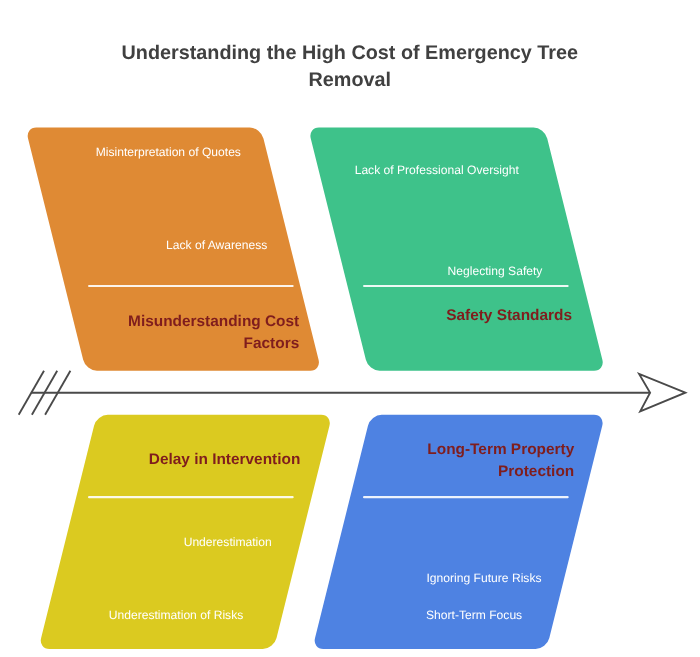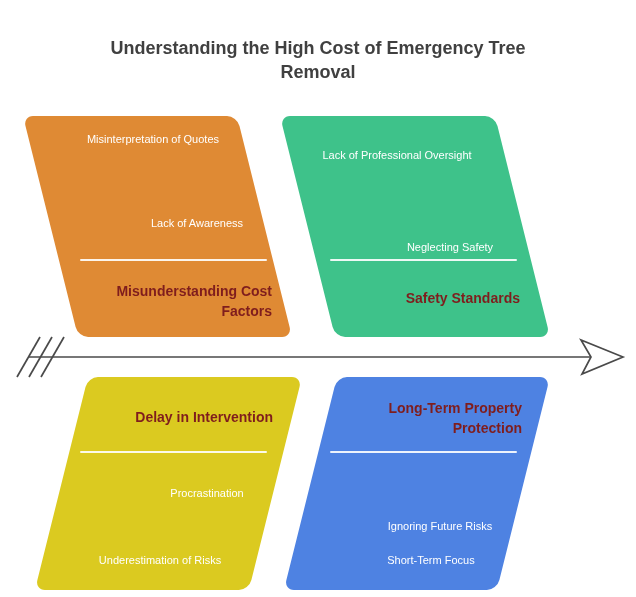--- a/index.html
+++ b/index.html
@@ -48,21 +48,21 @@
   }
   
   .pos-o-c1{left:63px;top:132px;}
   .pos-o-c2{left:107px;top:216px;}
   .pos-o-div{left:80px;top:259px;}
   .pos-o-lab{left:92px;top:281px;}
   
   .pos-g-c1{left:307px;top:148px;}
   .pos-g-c2{left:360px;top:216px;margin-top:24px;}
   .pos-g-div{left:330px;top:259px;}
-  .pos-g-lab{left:340px;top:288px;}
+  .pos-g-lab{left:340px;top:276px;}
   
   .pos-y-lab{left:93px;top:407px;}
   .pos-y-div{left:80px;top:451px;}
   .pos-y-c1{left:117px;top:486px;}
   .pos-y-c2{left:70px;top:553px;}
   
   .pos-b-lab{left:342px;top:398px;}
   .pos-b-div{left:330px;top:451px;}
   .pos-b-c1{left:350px;top:485px;margin-top:34px;}
   .pos-b-c2{left:341px;top:553px;}
@@ -96,21 +96,21 @@
   <div class="divider pos-o-div"></div>
   <div class="branch-label pos-o-lab">Misunderstanding Cost Factors</div>
 
   <div class="cause pos-g-c1">Lack of Professional Oversight</div>
   <div class="cause pos-g-c2">Neglecting Safety</div>
   <div class="divider pos-g-div"></div>
   <div class="branch-label pos-g-lab">Safety Standards</div>
 
   <div class="branch-label pos-y-lab">Delay in Intervention</div>
   <div class="divider pos-y-div"></div>
-  <div class="cause pos-y-c1">Procrastination</div>
+  <div class="cause pos-y-c1">Underestimation</div>
   <div class="cause pos-y-c2">Underestimation of Risks</div>
 
   <div class="branch-label pos-b-lab">Long-Term Property Protection</div>
   <div class="divider pos-b-div"></div>
   <div class="cause pos-b-c1">Ignoring Future Risks</div>
   <div class="cause pos-b-c2">Short-Term Focus</div>
 
 </div>
 
 </body></html>

